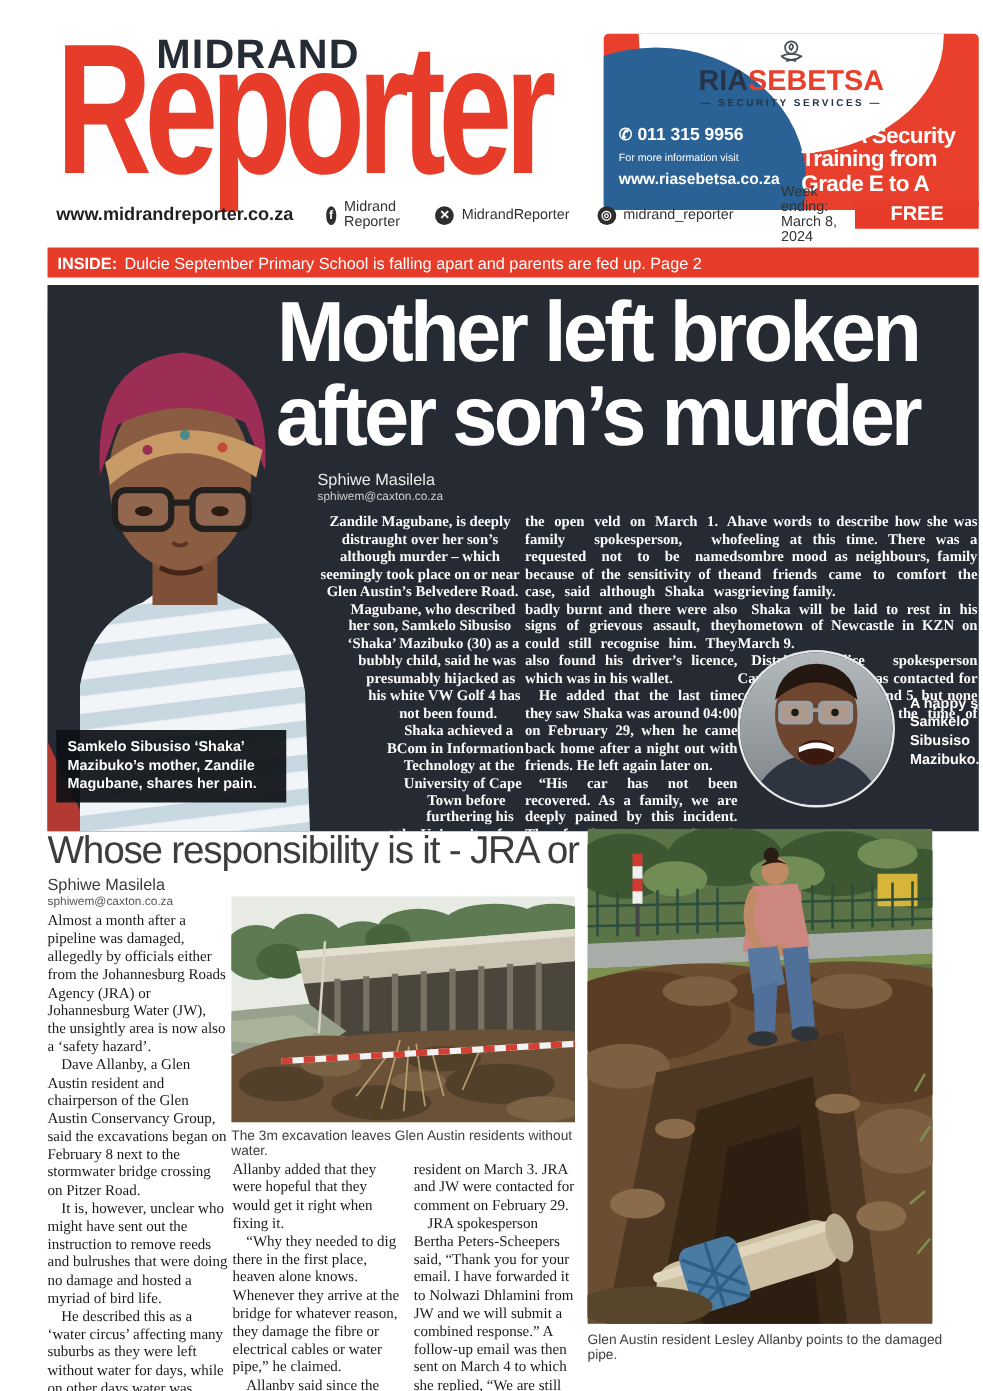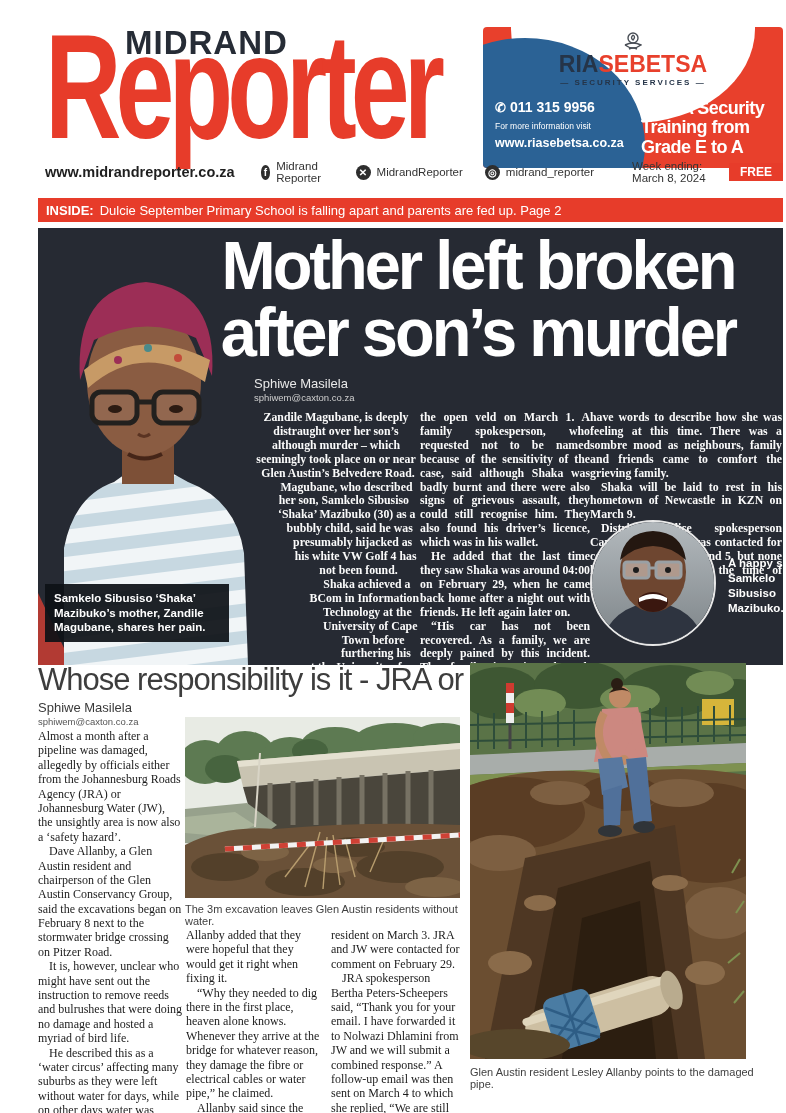--- a/index.html
+++ b/index.html
@@ -43,22 +43,22 @@
   .info-row { position:absolute; left:45px; top:161px; width:738px; height:22px;
         display:flex; align-items:center; }
   .site-url { font-size:14.5px; font-weight:800; color:#1f1f1f; margin-right:26px; }
   .soc { display:flex; align-items:center; margin-right:22px; }
   .soc-circle { width:15px; height:15px; border-radius:50%; background:#2e2e2e; color:#fff;
         font-size:10px; font-weight:700; display:flex; align-items:center; justify-content:center;
         margin-right:6px; }
   .soc-label { font-size:11.5px; color:#333; }
   .week { font-size:11.5px; color:#333; margin-left:16px; }
   .spacer { flex:1; }
-  .free-badge { background:#e73c2a; color:#fff; font-size:12px; font-weight:800;
-        padding:2px 11px; }
+  .free-badge { background:#e73c2a; color:#fff; font-size:16px; font-weight:800;
+        padding:2px 28px; }
   
   .inside { position:absolute; left:38px; top:198px; width:745px; height:24px;
         background:#e73c2a; color:#fff; display:flex; align-items:center;
         padding-left:8px; font-size:13px; }
   .inside b { font-weight:800; margin-right:6px; }
   
   .lead { position:absolute; left:38px; top:228px; width:745px; height:437px;
         background:#262a33; overflow:hidden; }
   .lead-photo { position:absolute; left:0; top:20px; width:218px; height:417px; }
   .lead-headline { position:absolute; left:138px; top:4px; width:604px; text-align:center;

